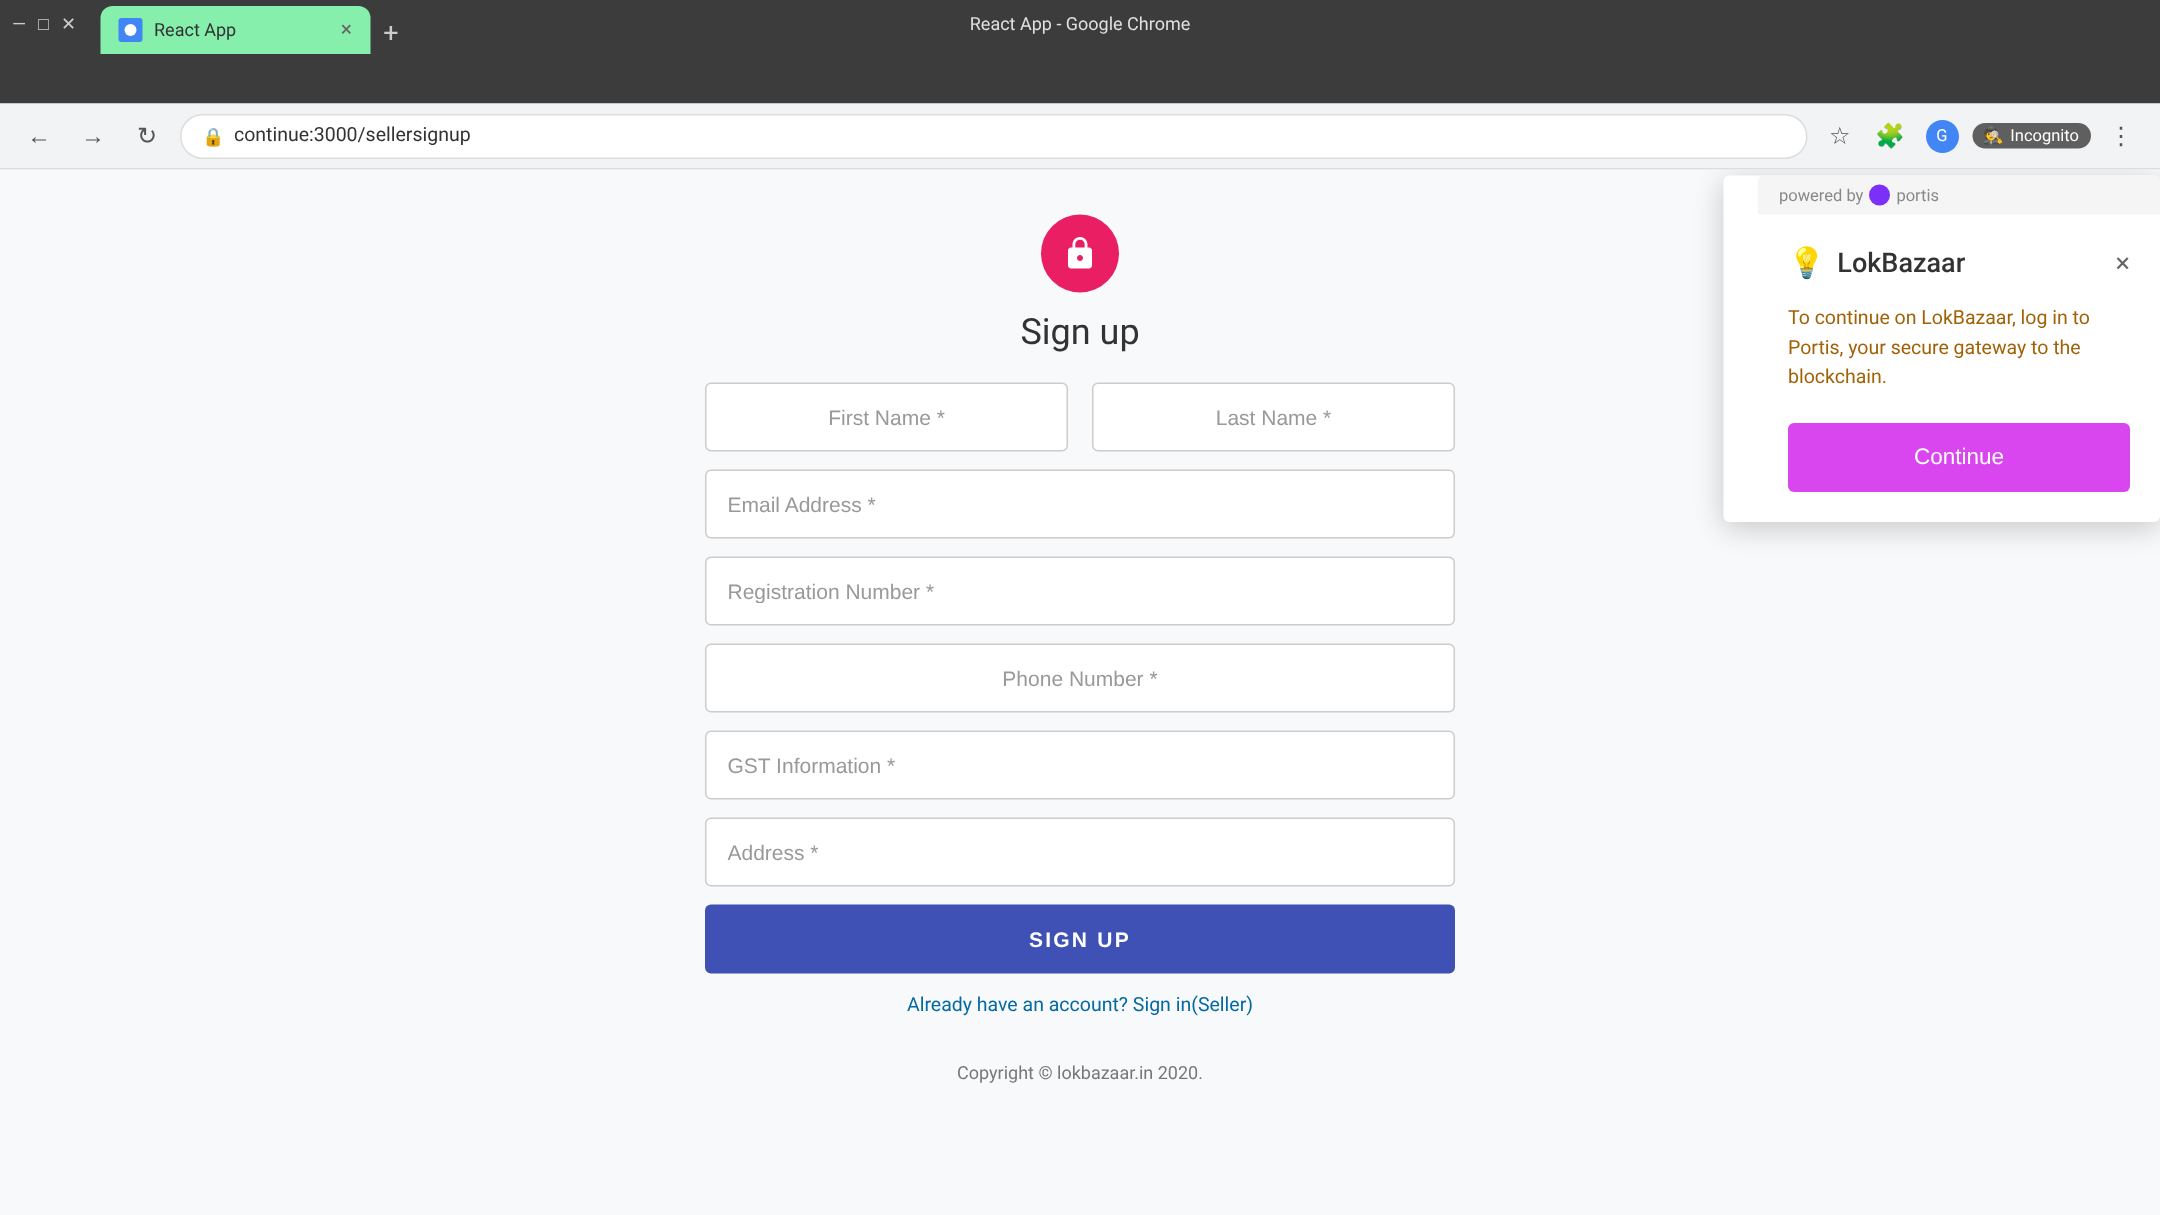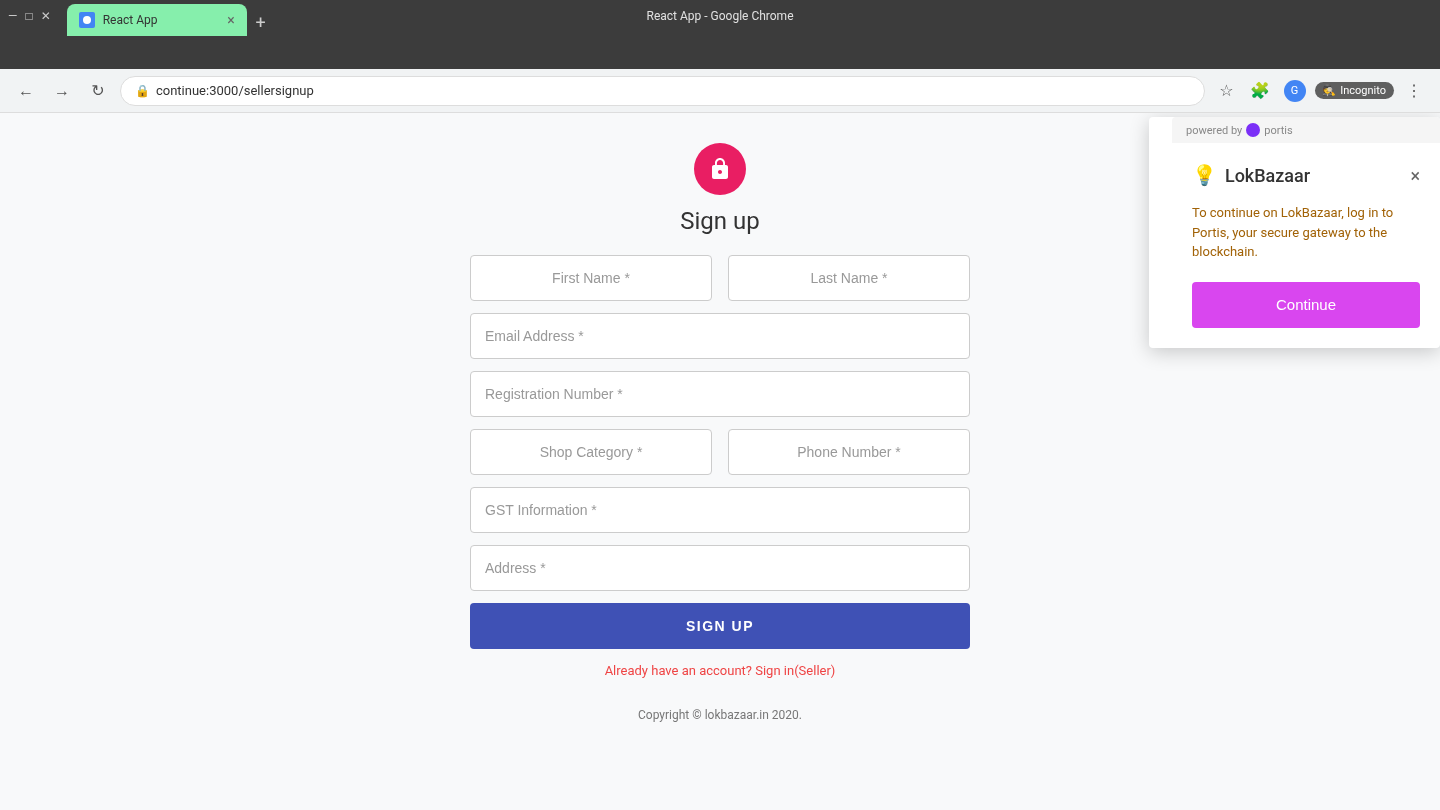--- a/index.html
+++ b/index.html
@@ -273,21 +273,21 @@
       border-radius: 4px;
       font-size: 14px;
       font-weight: 600;
       letter-spacing: 1.5px;
       cursor: pointer;
       margin-bottom: 14px;
     }
 
     .signin-link {
       font-size: 13px;
-      color: #ef4444;
+      color: #0369a1;
       text-decoration: none;
       cursor: pointer;
     }
 
     .copyright {
       font-size: 12px;
       color: #777;
       margin-top: 30px;
     }
 
@@ -444,21 +444,20 @@
 
     <div class="form-field">
       <input class="form-input" type="email" placeholder="Email Address *" style="">
     </div>
 
     <div class="form-field">
       <input class="form-input" type="text" placeholder="Registration Number *" style="">
     </div>
 
     <div class="form-row">
-      <input class="form-input-half" type="text" placeholder="Shop Category *" style="">
       <input class="form-input-half" type="tel" placeholder="Phone Number *" style="">
     </div>
 
     <div class="form-field">
       <input class="form-input" type="text" placeholder="GST Information *" style="">
     </div>
 
     <div class="form-field">
       <input class="form-input" type="text" placeholder="Address *" style="">
     </div>

